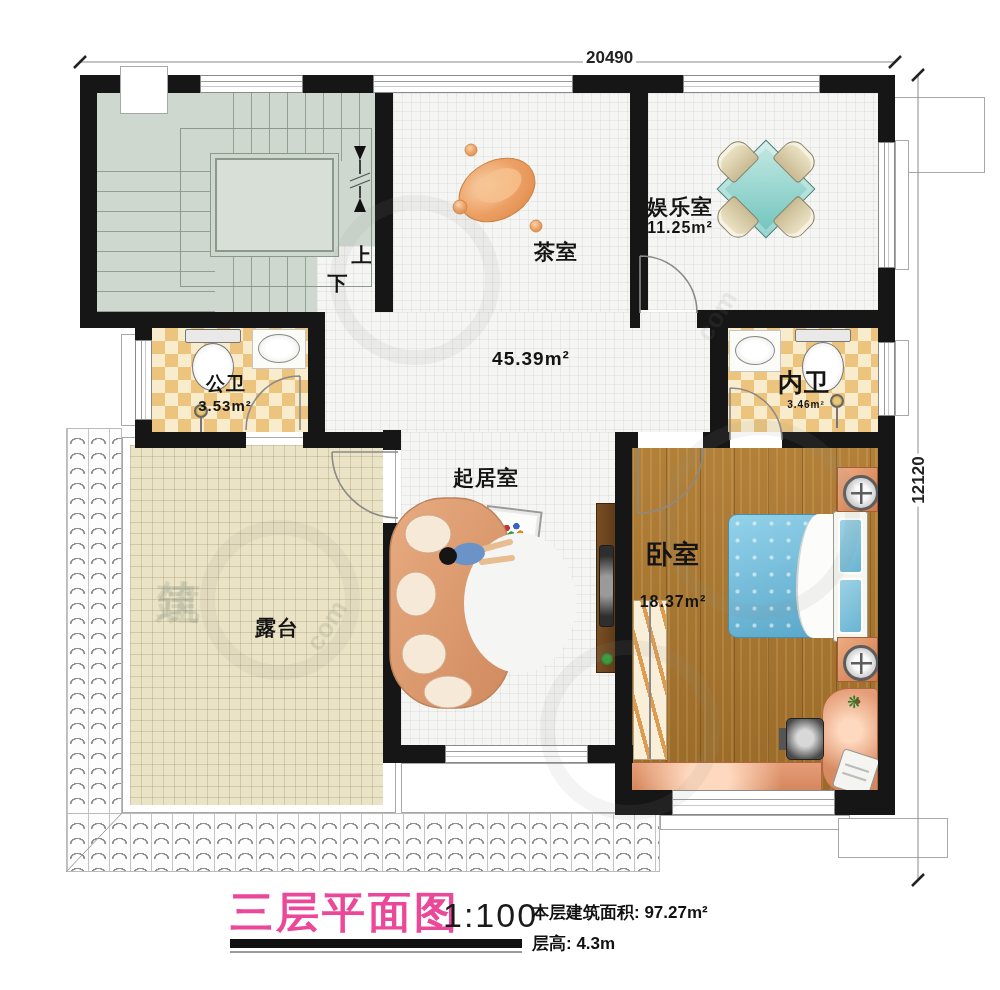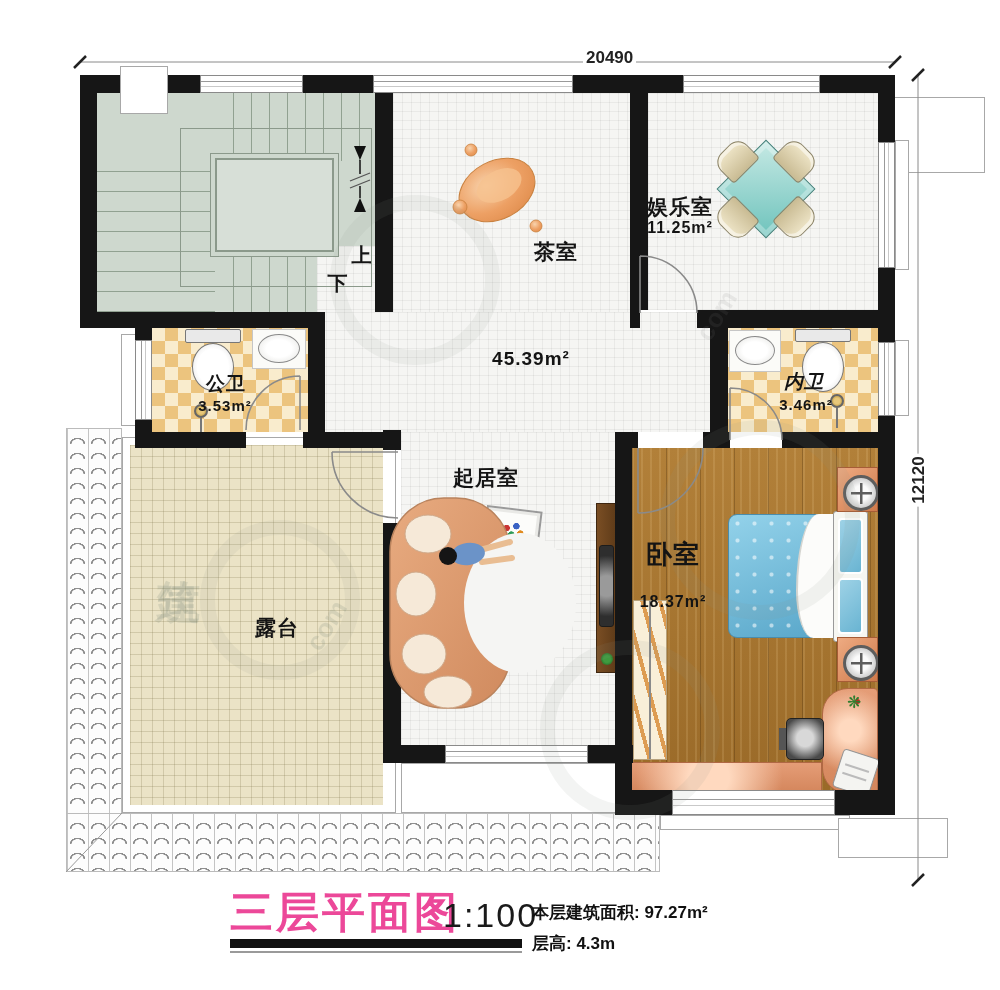--- a/index.html
+++ b/index.html
@@ -284,22 +284,22 @@
     </g>
   </svg>
 
   <div class="lbl" style="left:680px;top:207px;font-size:21px;">娱乐室</div>
   <div class="lbl" style="left:680px;top:228px;font-size:16px;">11.25m²</div>
   <div class="lbl" style="left:556px;top:252px;font-size:21px;">茶室</div>
   <div class="lbl" style="left:531px;top:359px;font-size:19px;">45.39m²</div>
   <div class="lbl" style="left:486px;top:478px;font-size:21px;">起居室</div>
   <div class="lbl" style="left:226px;top:384px;font-size:19px;">公卫</div>
   <div class="lbl" style="left:225px;top:405px;font-size:15px;">3.53m²</div>
-  <div class="lbl" style="left:804px;top:382px;font-size:19px;font-style:italic;">内卫</div>
-  <div class="lbl" style="left:806px;top:404px;font-size:15px;">3.46m²</div>
+  <div class="lbl" style="left:804px;top:382px;font-size:25px;">内卫</div>
+  <div class="lbl" style="left:806px;top:404px;font-size:10px;">3.46m²</div>
   <div class="lbl" style="left:673px;top:554px;font-size:26px;">卧室</div>
   <div class="lbl" style="left:673px;top:574px;font-size:16px;margin-top:28px;">18.37m²</div>
   <div class="lbl" style="left:277px;top:628px;font-size:21px;">露台</div>
   <div class="lbl" style="left:362px;top:255px;font-size:20px;">上</div>
   <div class="lbl" style="left:338px;top:283px;font-size:20px;">下</div>
 
   <div class="dimtext" style="left:583px;top:48px;">20490</div>
   <div class="dimtext" style="left:892px;top:470px;transform:rotate(-90deg);">12120</div>
 
   <div class="titlebig" style="left:230px;top:884px;">三层平面图</div>

